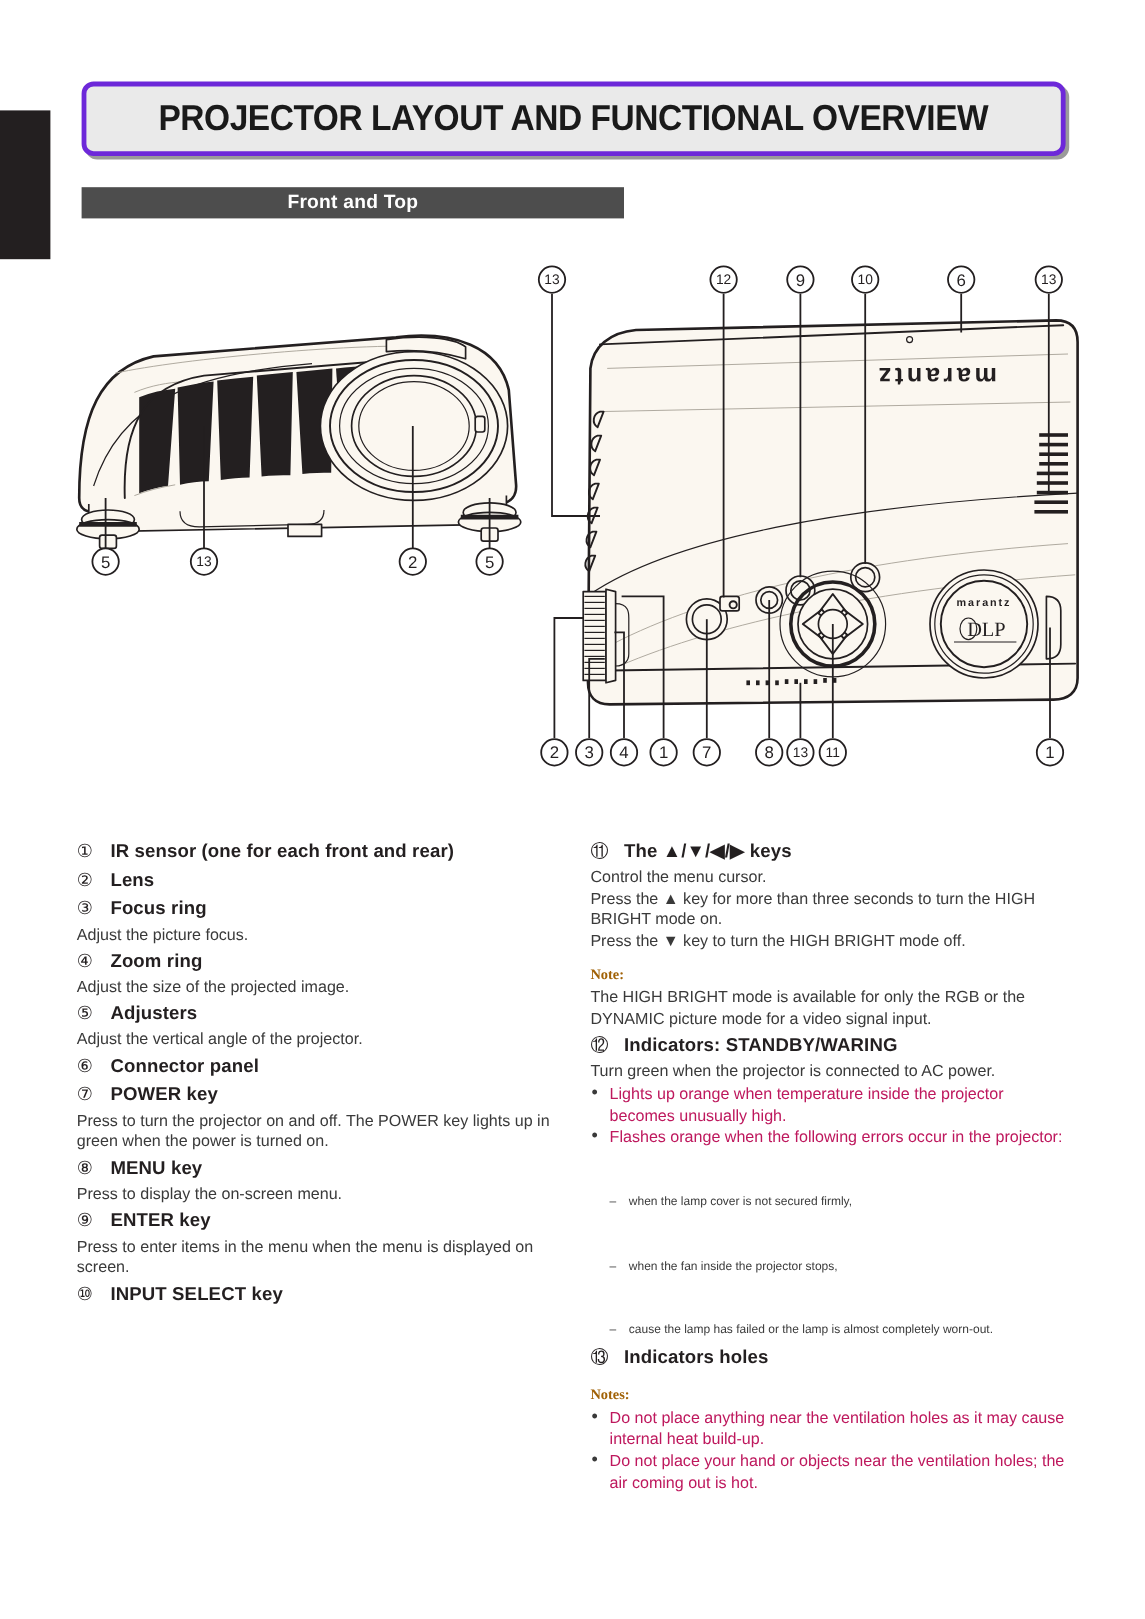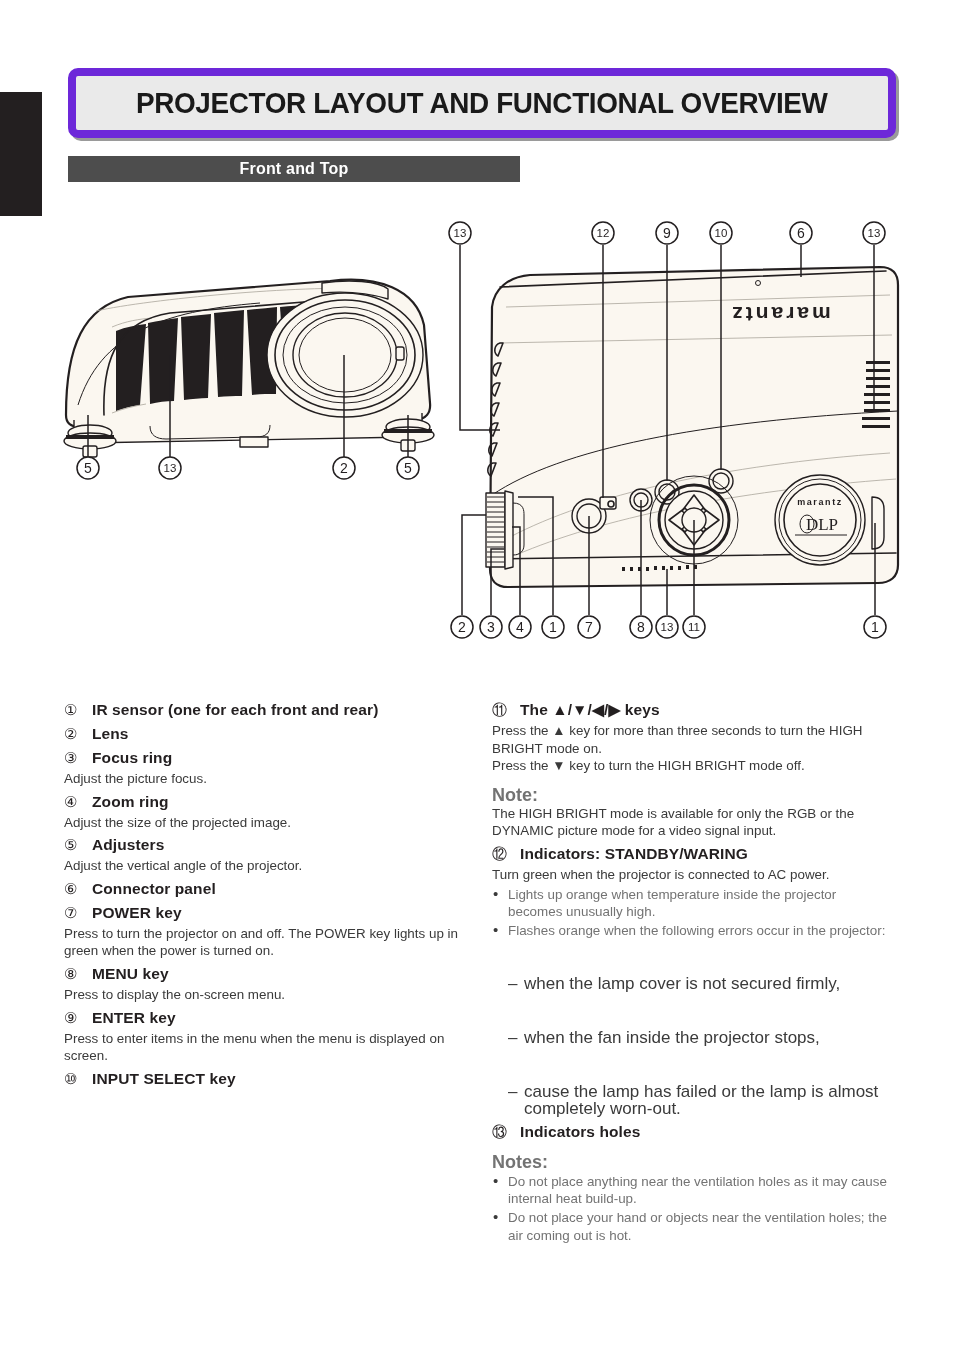--- a/index.html
+++ b/index.html
@@ -11,21 +11,21 @@
   }
   
   .index-tab{
     position:absolute;left:0;top:92px;width:42px;height:124px;
     background:#231f20;
   }
   
   .title-box{
     position:absolute;left:68px;top:68px;width:812px;height:54px;
     background:#eaeaea;
-    border:8px solid #6d28d9;
+    border:4px solid #6d28d9;
     border-radius:10px;
     box-shadow:3px 3px 0 0 #9a9a9a;
     display:flex;align-items:center;justify-content:center;
   }
   .title-text{
     font-weight:bold;
     font-size:30px;
     letter-spacing:-0.4px;
     color:#1a1a1a;
     transform:scaleX(0.93);
@@ -70,36 +70,36 @@
     line-height:20px;
     text-align:left;
     flex:0 0 auto;
   }
   .item-title{flex:1 1 auto;}
   .body-p{
     font-size:13.4px;line-height:17.6px;
     margin:0 0 0 0;color:#3a3a3a;
   }
   .note-head{
-    font-weight:bold;font-size:18px;line-height:18px;
-    margin:11px 0 1px 0;color:#737373;
+    font-weight:bold;font-size:12px;line-height:18px;
+    margin:11px 0 1px 0;color:#a16207;font-family:Liberation Serif, serif;
   }
   ul.bullets{margin:2px 0 0 0;padding:0;list-style:none;}
   ul.bullets > li{
     position:relative;padding-left:16px;
-    font-size:13.4px;line-height:17.6px;color:#737373;
+    font-size:13.4px;line-height:17.6px;color:#be185d;
     margin-bottom:1px;
   }
   ul.bullets > li:before{
     content:"\2022";position:absolute;left:1px;top:-1px;font-size:15px;color:#3a3a3a;
   }
   ul.dashes{margin:1px 0 0 0;padding:0 0 0 16px;list-style:none;}
   ul.dashes > li{
     position:relative;padding-left:16px;
-    font-size:17px;line-height:17.6px;color:#3a3a3a;
+    font-size:10px;line-height:17.6px;color:#3a3a3a;
     margin-bottom:0px;
     margin-top:36px;
   }
   ul.dashes > li:before{
     content:"\2013";position:absolute;left:0px;top:0;color:#3a3a3a;
   }
 </style>
 </head>
 <body>
 
@@ -504,20 +504,21 @@
 
 </div>
 
 <div class="col col-right">
 
   <div class="item">
     <div class="item-head">
       <span class="num">⑪</span>
       <span class="item-title">The ▲/▼/◀/▶ keys</span>
     </div>
+    <p class="body-p">Control the menu cursor.</p>
     <p class="body-p">Press the ▲ key for more than three seconds to turn the HIGH BRIGHT mode on.</p>
     <p class="body-p">Press the ▼ key to turn the HIGH BRIGHT mode off.</p>
     <div class="note-head">Note:</div>
     <p class="body-p">The HIGH BRIGHT mode is available for only the RGB or the DYNAMIC picture mode for a video signal input.</p>
   </div>
 
   <div class="item">
     <div class="item-head">
       <span class="num">⑫</span>
       <span class="item-title">Indicators: STANDBY/WARING</span>

